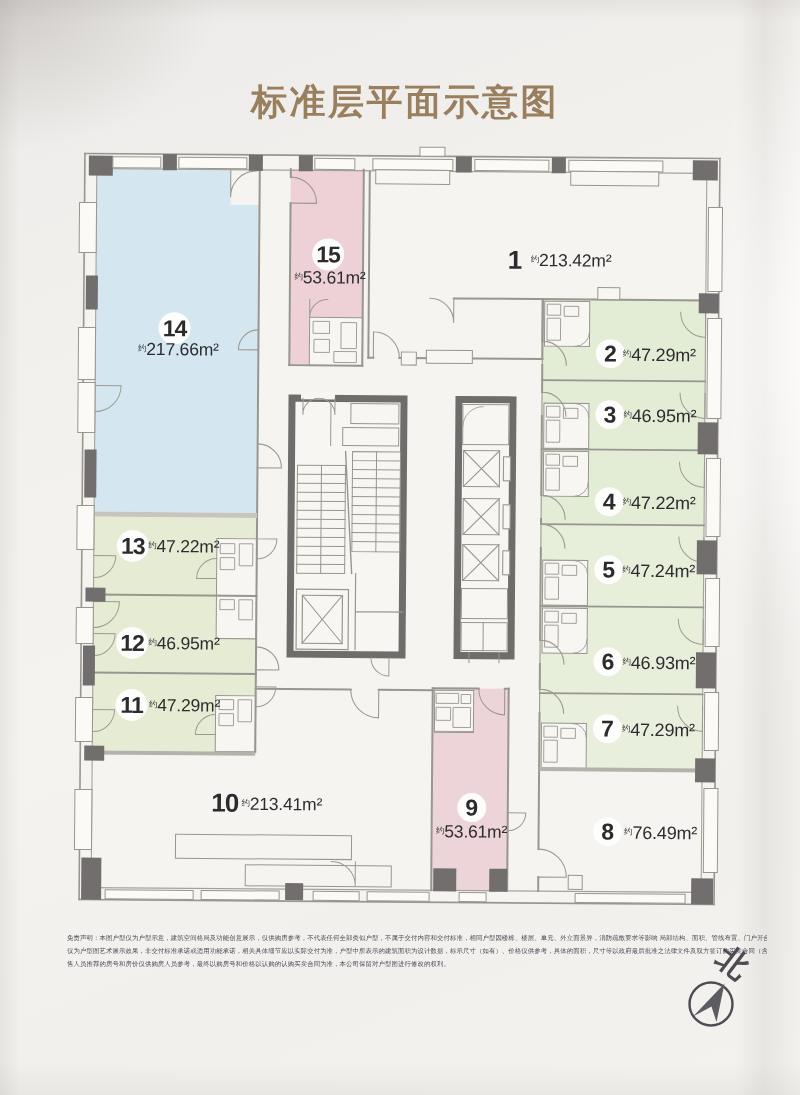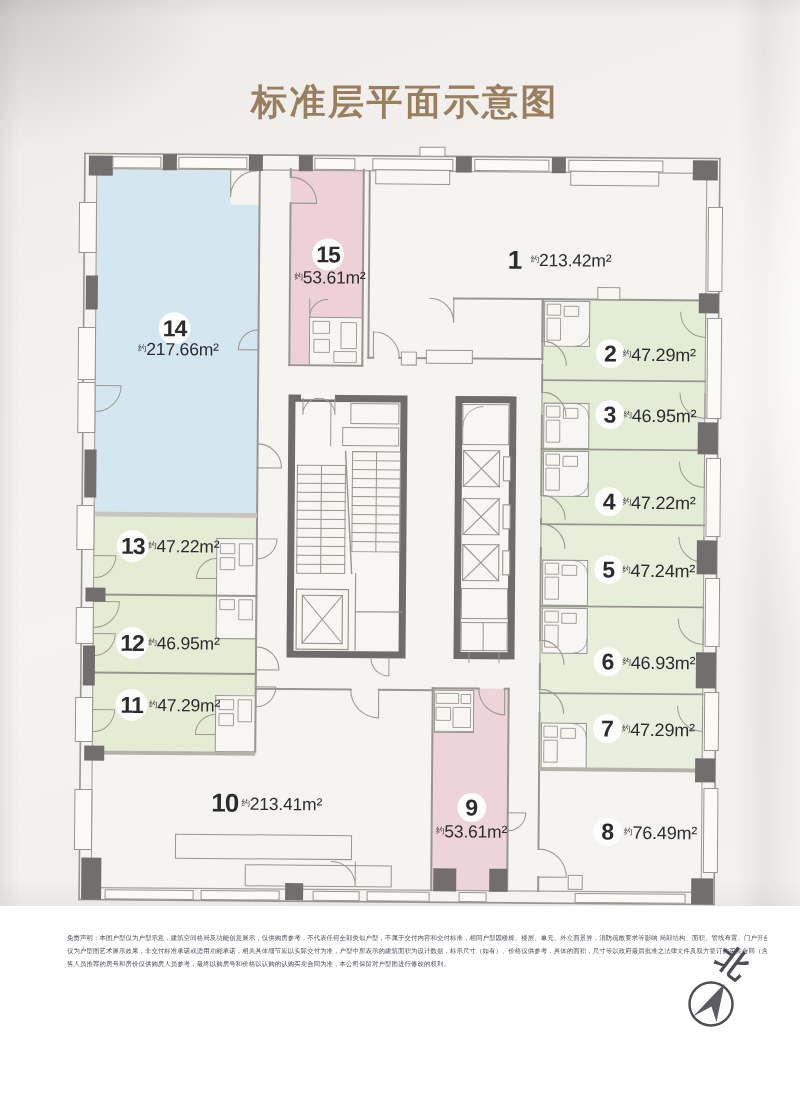--- a/index.html
+++ b/index.html
@@ -1,17 +1,17 @@
 <!DOCTYPE html>
 <html><head>
 <meta charset="utf-8">
 <style>
   html,body{margin:0;padding:0;}
   body{width:800px;height:1095px;overflow:hidden;font-family:"Liberation Sans",sans-serif;}
-  .page{position:absolute;left:0;top:0;width:800px;height:906px;
+  .page{position:absolute;left:0;top:0;width:800px;height:1095px;
     background:
       radial-gradient(300px 210px at 0px 0px, rgba(155,150,145,0.38), rgba(155,150,145,0) 72%),
       radial-gradient(160px 450px at 805px 340px, rgba(255,255,255,0.75), rgba(255,255,255,0) 70%),
       linear-gradient(90deg, rgba(150,145,140,0.14) 0, rgba(150,145,140,0) 2.5%, rgba(150,145,140,0) 92%, rgba(168,163,158,0.16) 95.5%, rgba(235,233,230,0.1) 100%),
       linear-gradient(180deg, rgba(150,145,140,0.12) 0, rgba(150,145,140,0) 2%, rgba(150,145,140,0) 97%, rgba(150,145,140,0.10) 100%),
       linear-gradient(160deg, #edebe9 0%, #f3f1ee 30%, #f5f3f0 55%, #f2f0ed 78%, #f4f2ef 100%);
   }
   .title{position:absolute;left:0;top:78px;width:810px;text-align:center;
     font-size:36px;font-weight:700;letter-spacing:2.5px;color:#9a7f5e;}
   .disc{position:absolute;left:67px;width:700px;color:#4a4a54;font-size:6.4px;

